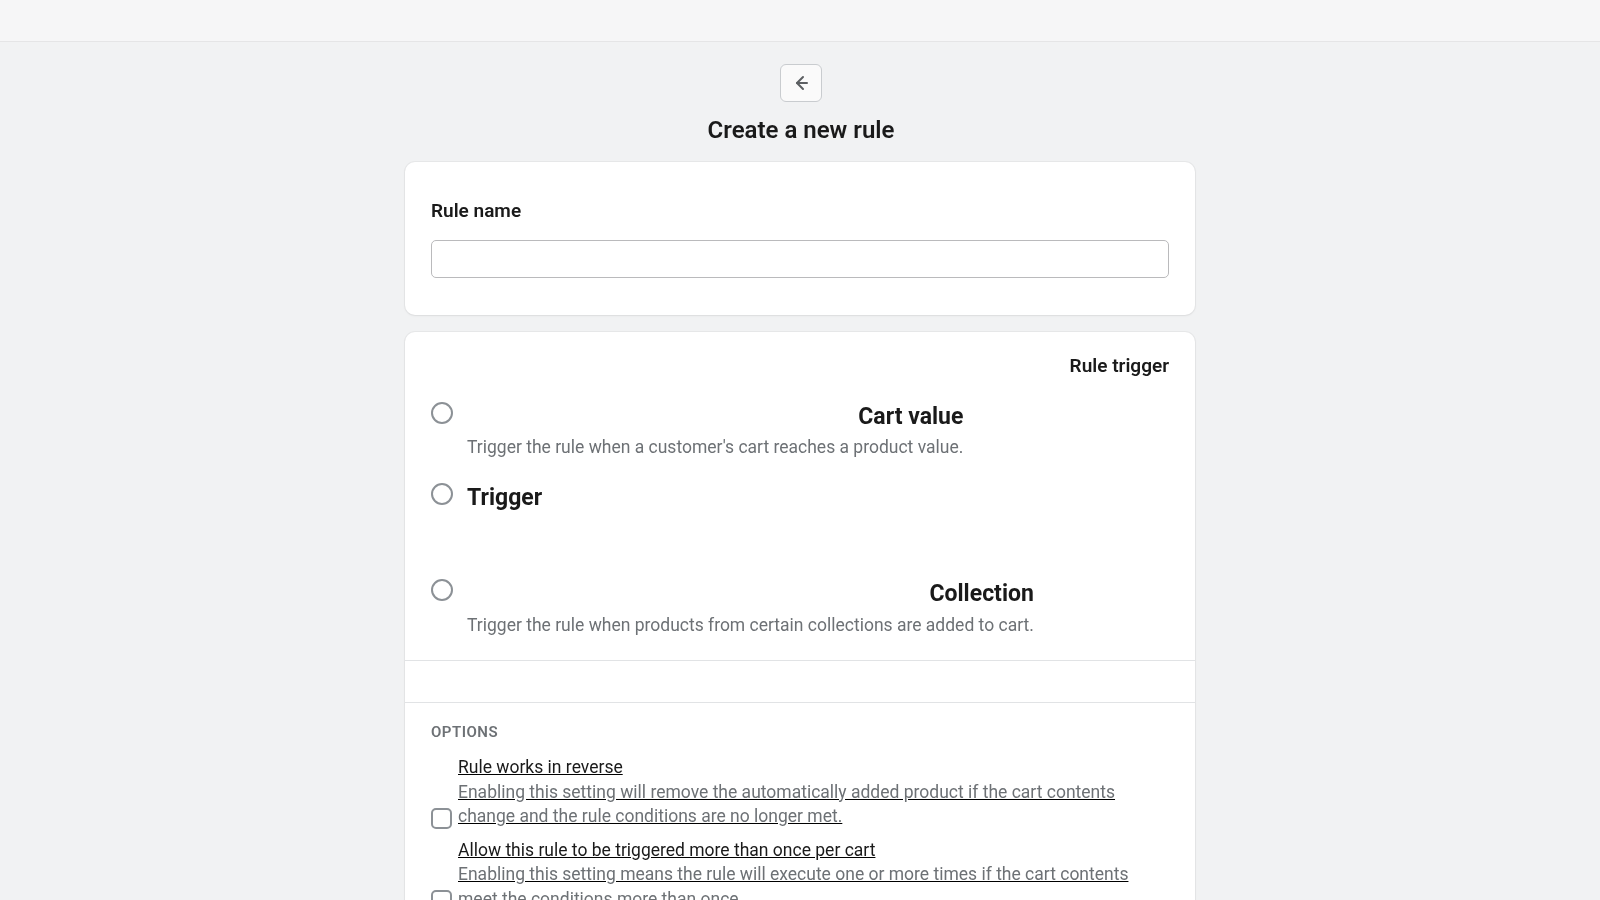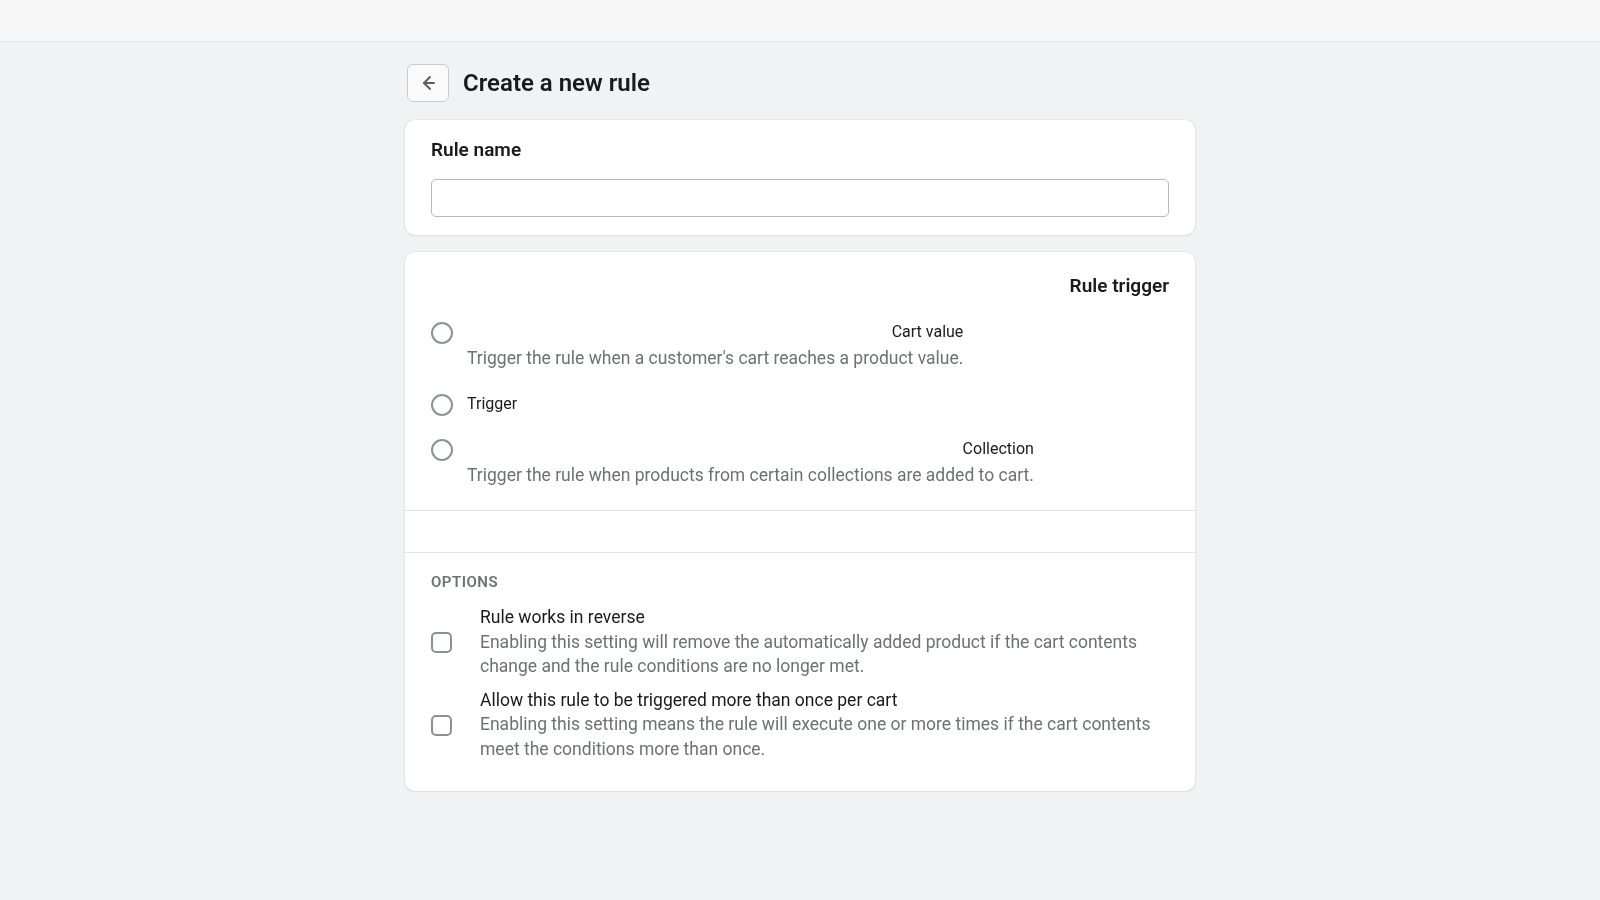--- a/index.html
+++ b/index.html
@@ -24,20 +24,21 @@
       max-width: 790px;
       margin: 0 auto;
       padding-top: 22px;
     }
     .header {
       display: flex;
       align-items: center;
       gap: 14px;
       margin-bottom: 18px;
       padding-left: 2px;
+      flex-direction: column;
     }
     .back-btn {
       width: 42px;
       height: 38px;
       background: #fafafa;
       border: 1px solid #c9cccf;
       border-radius: 6px;
       display: flex;
       align-items: center;
       justify-content: center;
@@ -52,21 +53,21 @@
       font-weight: 600;
       color: #1a1a1a;
     }
     .card {
       background: #ffffff;
       border-radius: 10px;
       box-shadow: 0 0 0 1px rgba(0,0,0,0.04), 0 1px 3px rgba(0,0,0,0.05);
       margin-bottom: 17px;
     }
     .card-section {
-      padding: 18px 26px;
+      padding: 37px 26px;
     }
     .section-title {
       font-size: 19px;
       font-weight: 600;
       color: #1a1a1a;
       margin-bottom: 18px;
     }
     .text-input {
       width: 100%;
       height: 38px;
@@ -77,36 +78,38 @@
       background: #ffffff;
     }
     .radio-row {
       display: flex;
       align-items: flex-start;
       gap: 14px;
       padding: 6px 0 16px 0;
     }
     .radio-row:last-child {
       padding-bottom: 0;
+      margin-top: 43px;
     }
     .radio {
       width: 22px;
       height: 22px;
       border: 2px solid #8c9196;
       border-radius: 50%;
       flex-shrink: 0;
       margin-top: 1px;
       cursor: pointer;
       background: #fff;
     }
     .radio-label {
-      font-size: 16px;
+      font-size: 23px;
       color: #1a1a1a;
       line-height: 1.35;
       cursor: pointer;
+      font-weight: bold;
     }
     .radio-desc {
       font-size: 17.5px;
       color: #6d7175;
       line-height: 1.45;
       margin-top: 3px;
     }
     .divider {
       height: 1px;
       background: #e1e3e5;
@@ -118,23 +121,24 @@
     }
     .options-heading {
       font-size: 15px;
       font-weight: 600;
       color: #6d7175;
       letter-spacing: 0.5px;
       margin-bottom: 15px;
     }
     .checkbox-row {
       display: flex;
-      align-items: center;
-      gap: 28px;
+      align-items: flex-end;
+      gap: 6px;
       padding-bottom: 10px;
+      text-decoration: underline;
     }
     .checkbox {
       width: 21px;
       height: 21px;
       border: 2px solid #8c9196;
       border-radius: 5px;
       flex-shrink: 0;
       margin-top: 1px;
       cursor: pointer;
       background: #fff;

